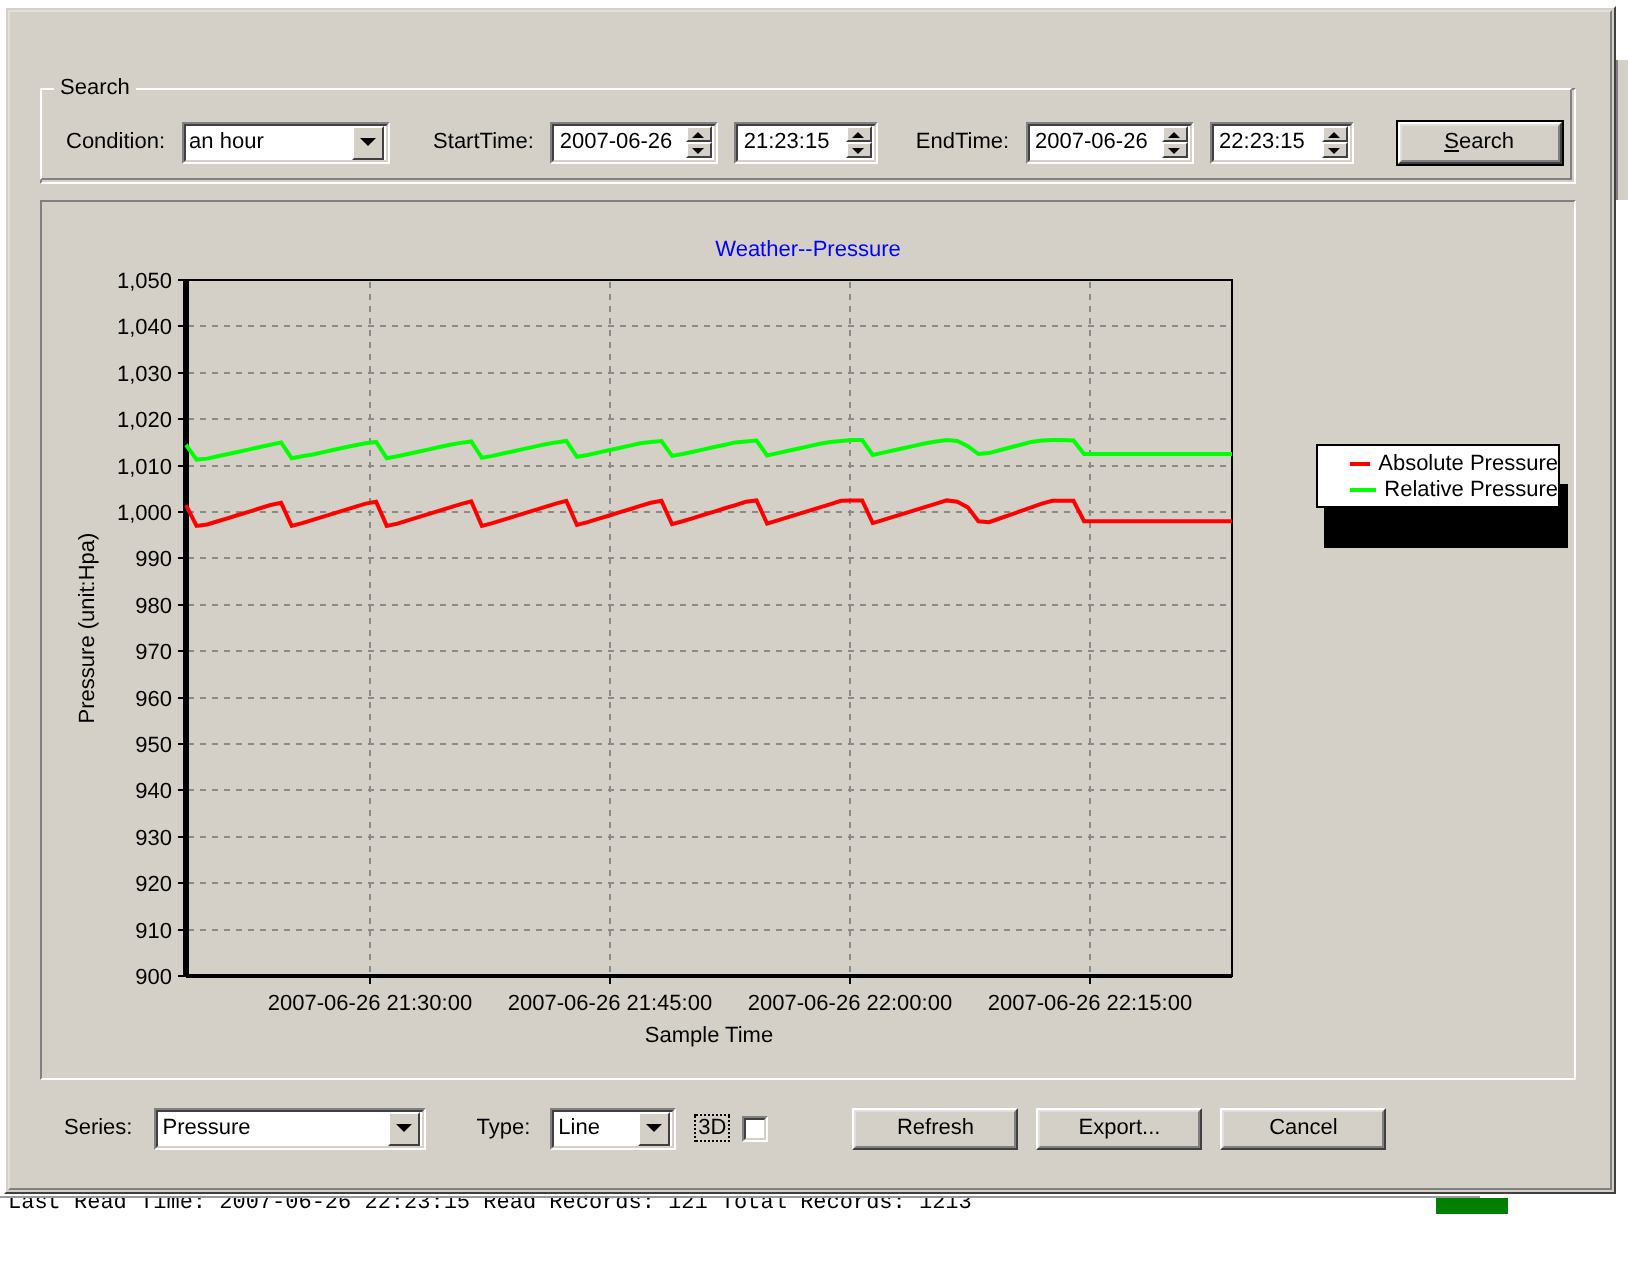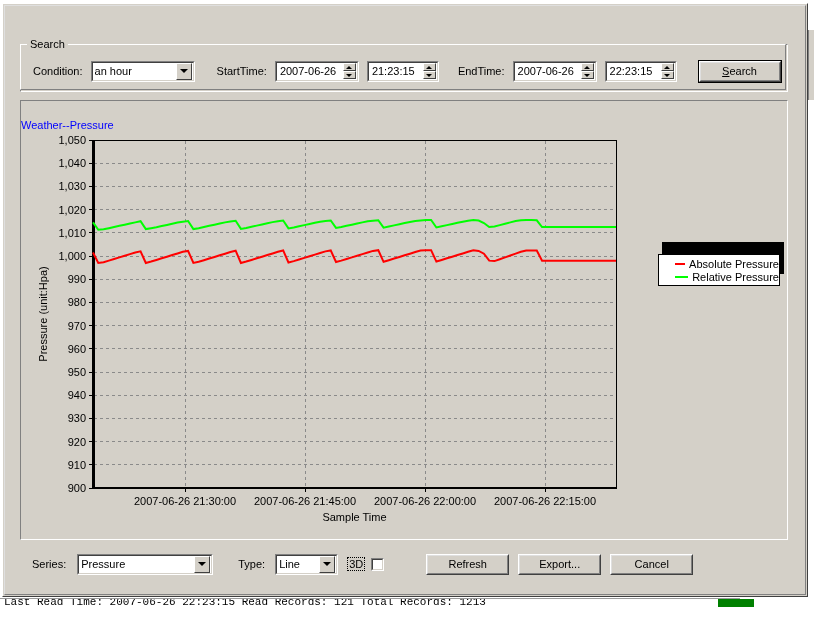--- a/index.html
+++ b/index.html
@@ -295,36 +295,36 @@
     border-top: 1px solid #808080;
     border-left: 1px solid #808080;
     border-right: 1px solid #ffffff;
     border-bottom: 1px solid #ffffff;
     box-sizing: border-box;
   }
   #chart-title {
     position: absolute;
     left: 0; top: 18px;
     width: 100%;
-    text-align: left;
+    text-align: center;
     color: #0000ff;
     font-size: 11px;
   }
   #plot-svg { position: absolute; left: 0; top: 0; }
 
   
   #legend-shadow {
     position: absolute;
     left: 641px; top: 141px;
     width: 122px; height: 32px;
     background: #000000;
   }
   #legend-box {
     position: absolute;
-    left: 637px; top: 153px;
+    left: 637px; top: 121px;
     width: 122px; height: 32px;
     background: #ffffff;
     border: 1px solid #000000;
     box-sizing: border-box;
     padding: 2px 0 0 16px;
   }
   .legend-row {
     display: flex;
     align-items: center;
     height: 13px;

